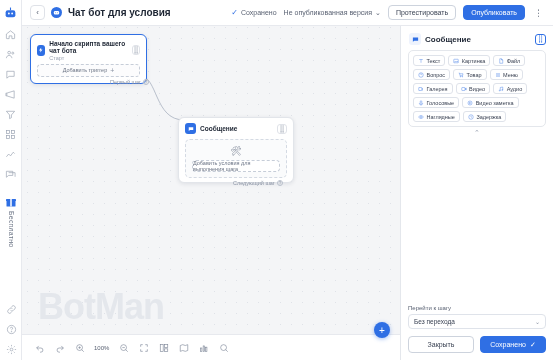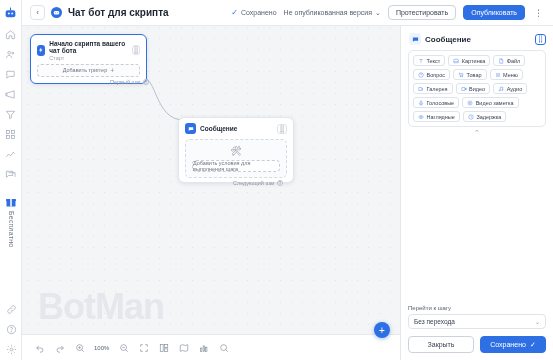--- a/index.html
+++ b/index.html
@@ -344,21 +344,21 @@
 
 <div class="topbar">
   <div class="back-btn">‹</div>
   <div class="bot-avatar">
     <svg viewBox="0 0 24 24" width="7" height="7">
         <rect x="3" y="7" width="18" height="12" rx="4" fill="#fff"></rect>
         <circle cx="9" cy="13" r="1.6" fill="#2f6fe4"></circle>
         <circle cx="15" cy="13" r="1.6" fill="#2f6fe4"></circle>
       </svg>
   </div>
-  <div class="bot-title">Чат бот для скриптa</div>
+  <div class="bot-title">Чат бот для условия</div>
 
   <div class="top-right">
     <div class="saved-chip">
       <span class="chk">✓</span>
       <span>Сохранено</span>
     </div>
     <div class="version-chip">
       <span>Не опубликованная версия</span>
       <span>⌄</span>
     </div>

